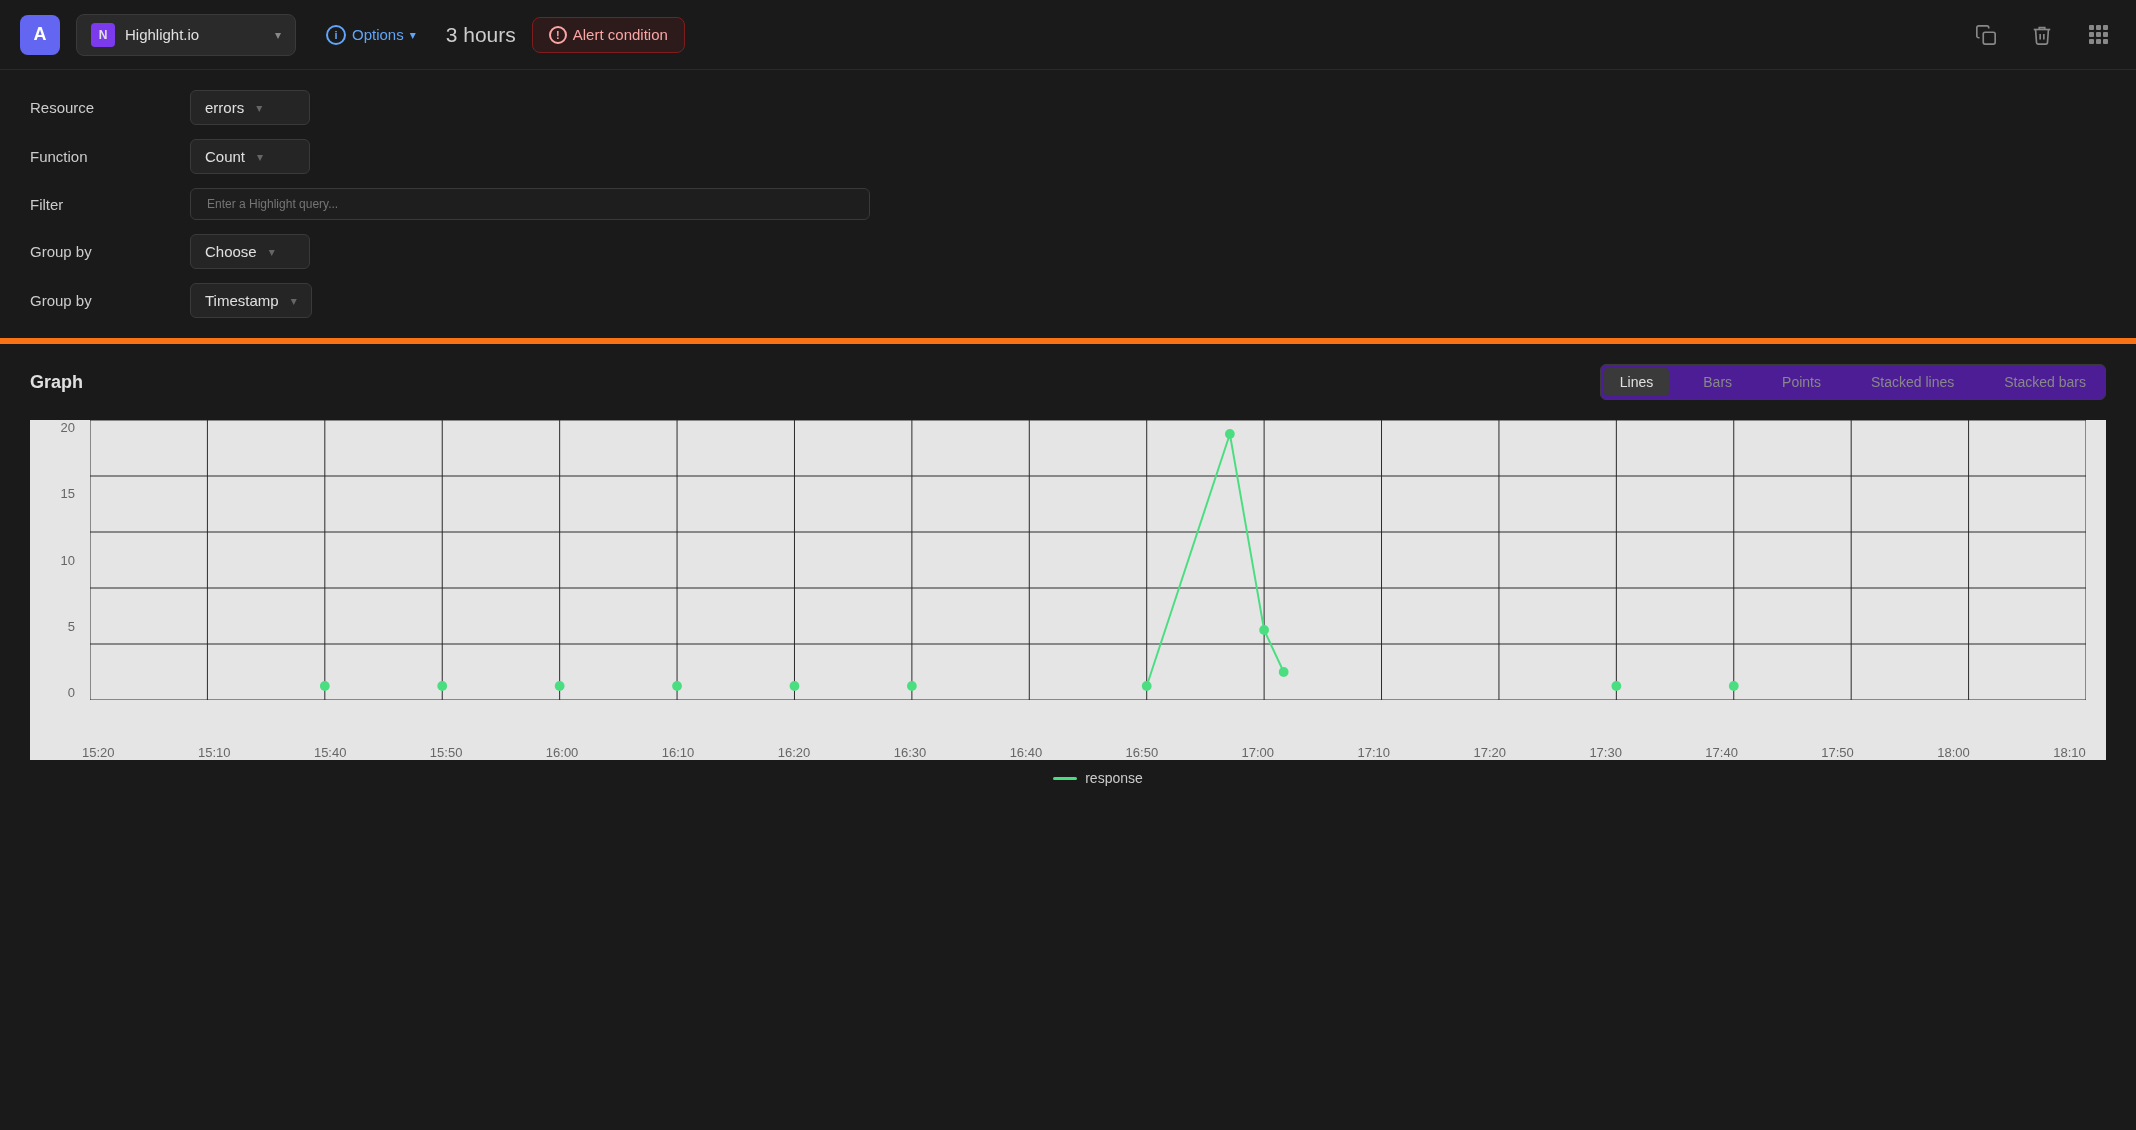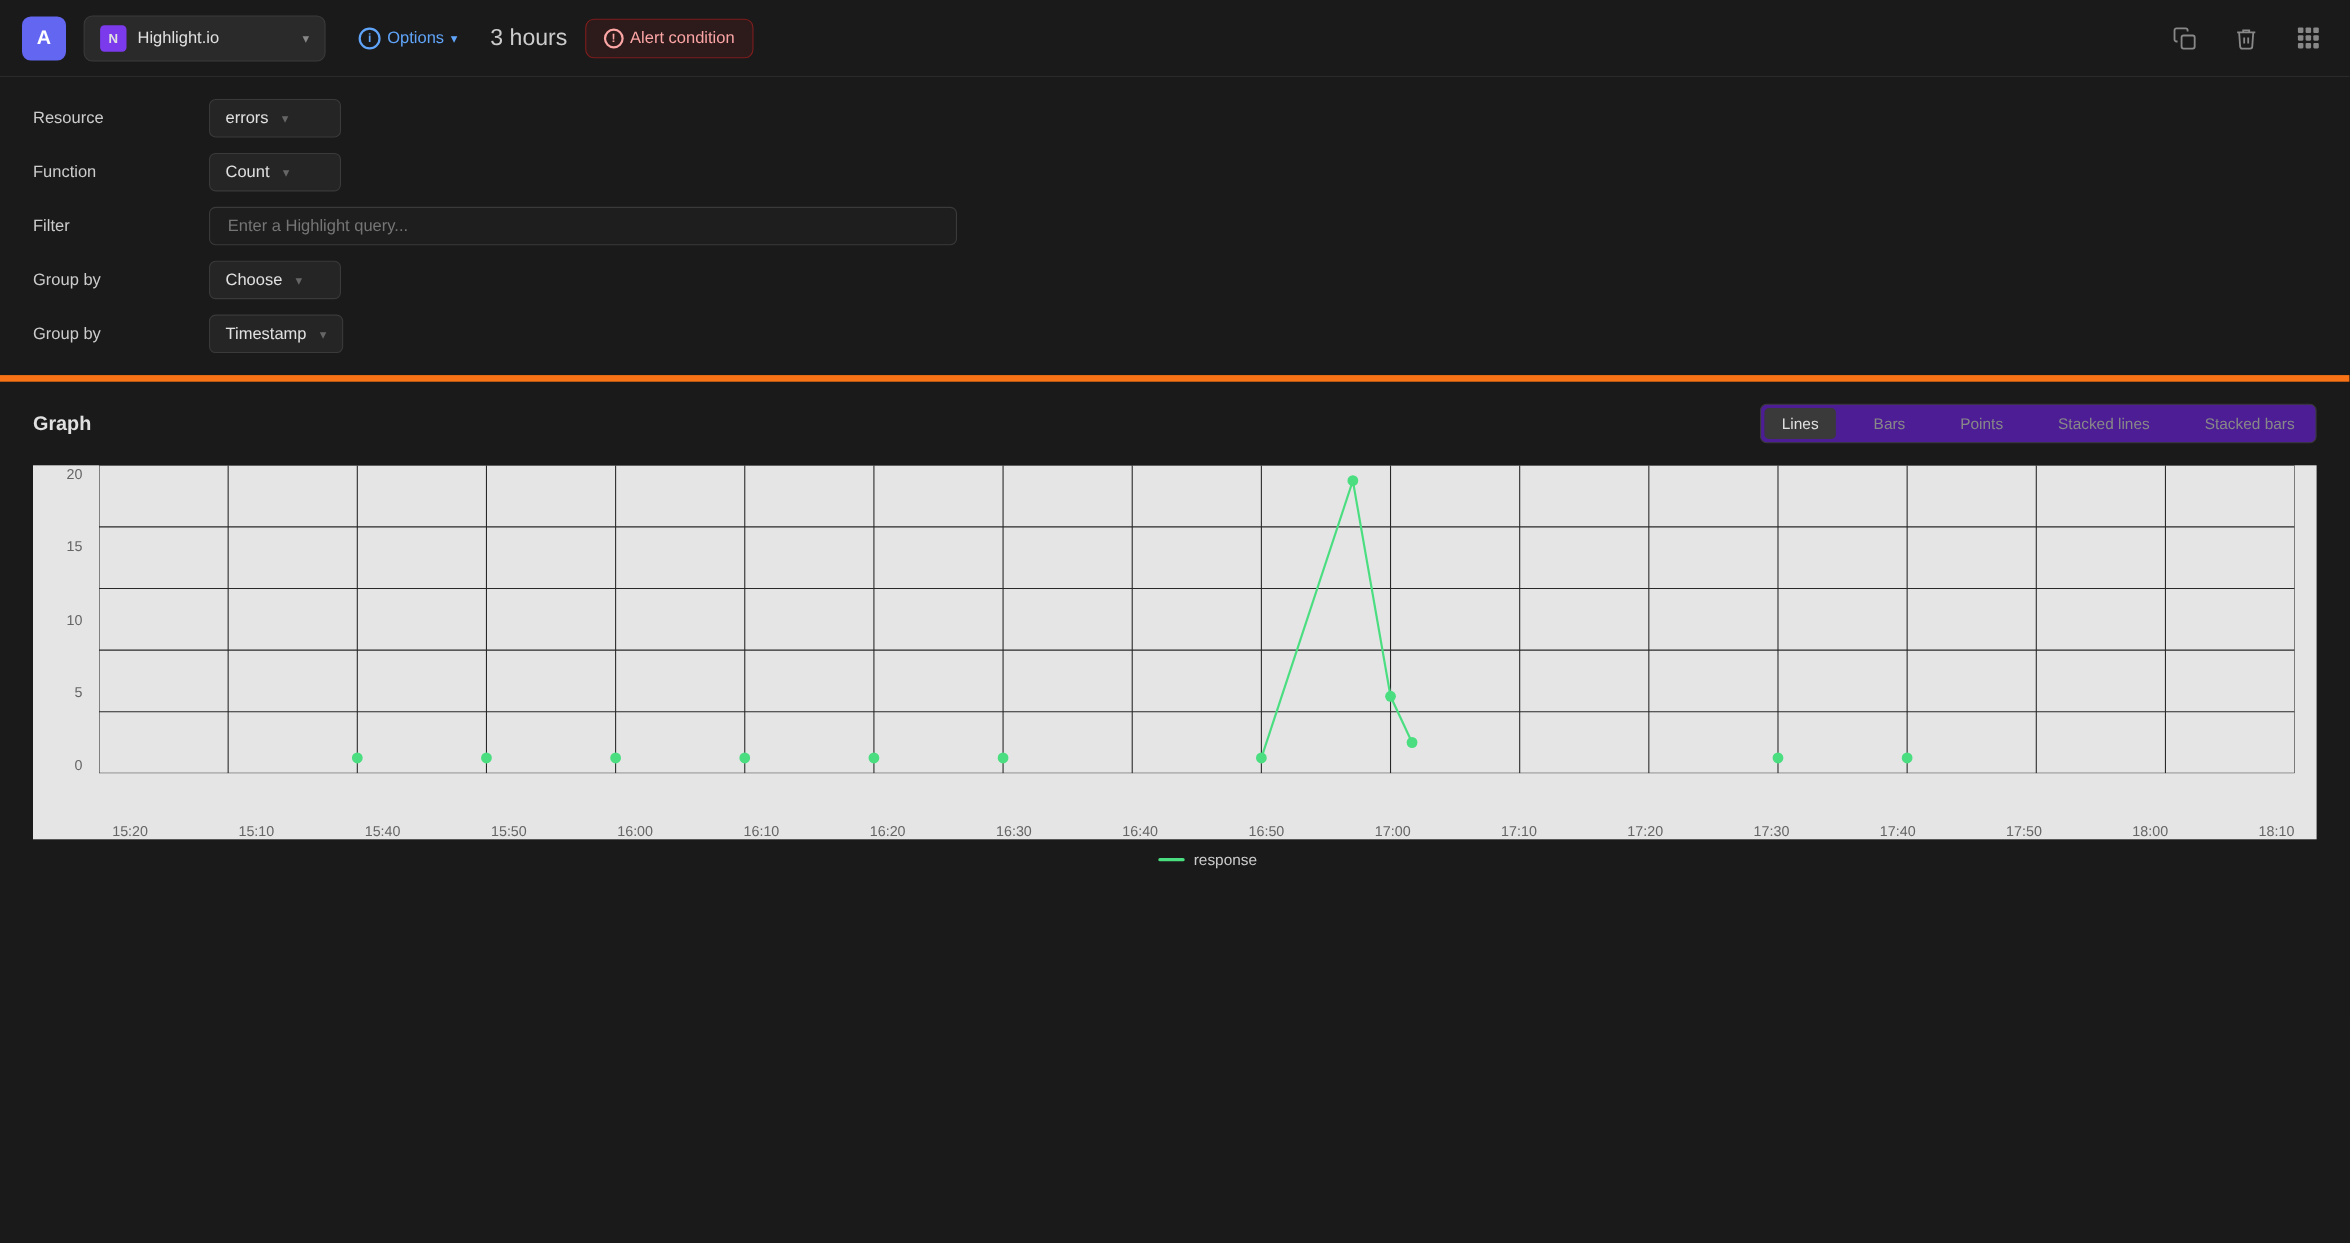--- a/index.html
+++ b/index.html
@@ -203,21 +203,21 @@
       color: #666;
       font-size: 12px;
       margin-left: 4px;
     }
 
     .filter-input {
       background: #1e1e1e;
       border: 1px solid #3a3a3a;
       border-radius: 6px;
       padding: 8px 16px;
-      font-size: 15px;
+      font-size: 12px;
       color: #666;
       width: 680px;
       outline: none;
     }
 
     
     .graph-section {
       padding: 20px 30px;
       flex: 1;
     }
@@ -490,21 +490,21 @@
         <circle cx="1560" cy="266" r="5" fill="#4ade80"></circle>
         <circle cx="1680" cy="266" r="5" fill="#4ade80"></circle>
 
         <polyline points="1080,266 1165,14 1200,210 1220,252" fill="none" stroke="#4ade80" stroke-width="2"></polyline>
         <circle cx="1165" cy="14" r="5" fill="#4ade80"></circle>
         <circle cx="1200" cy="210" r="5" fill="#4ade80"></circle>
         <circle cx="1220" cy="252" r="5" fill="#4ade80"></circle>
       </svg>
     </div>
 
-    <div class="x-axis" style="position:absolute;left:72px;right:20px;bottom:0;display:flex;justify-content:space-between;">
+    <div class="x-axis" style="position:absolute;left:52px;right:20px;bottom:0;display:flex;justify-content:space-between;">
       <span class="x-label">15:20</span>
       <span class="x-label">15:10</span>
       <span class="x-label">15:40</span>
       <span class="x-label">15:50</span>
       <span class="x-label">16:00</span>
       <span class="x-label">16:10</span>
       <span class="x-label">16:20</span>
       <span class="x-label">16:30</span>
       <span class="x-label">16:40</span>
       <span class="x-label">16:50</span>

